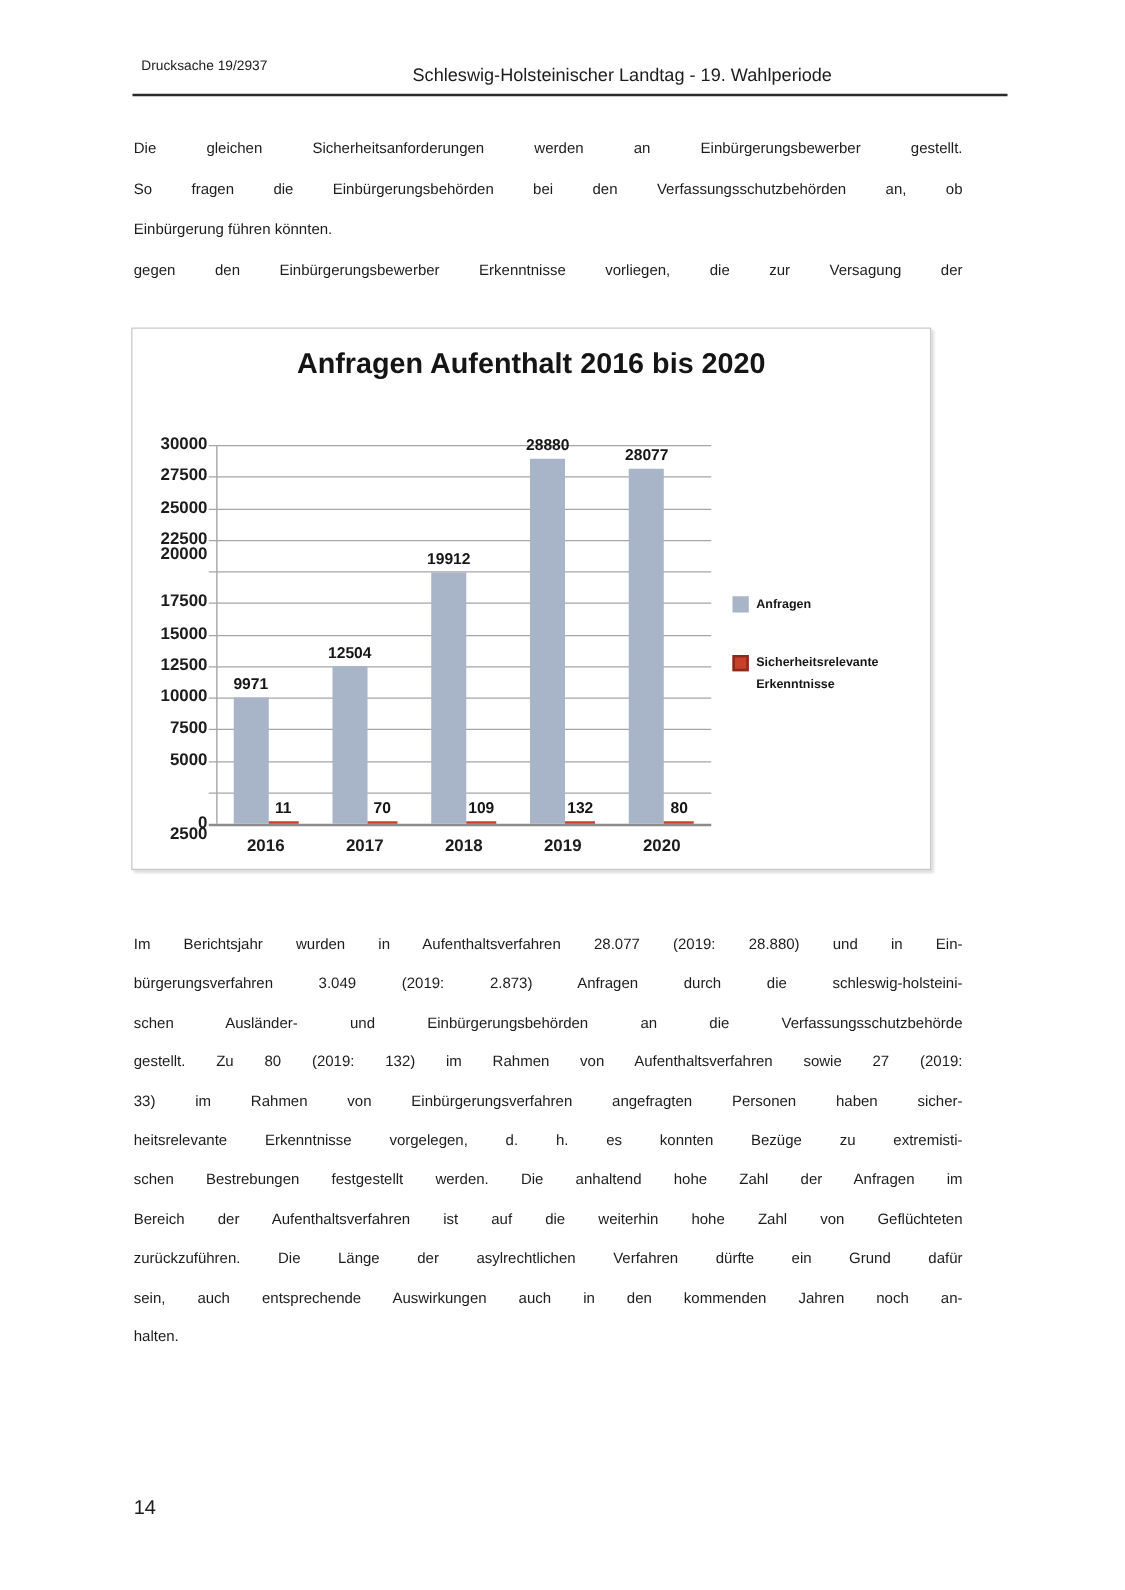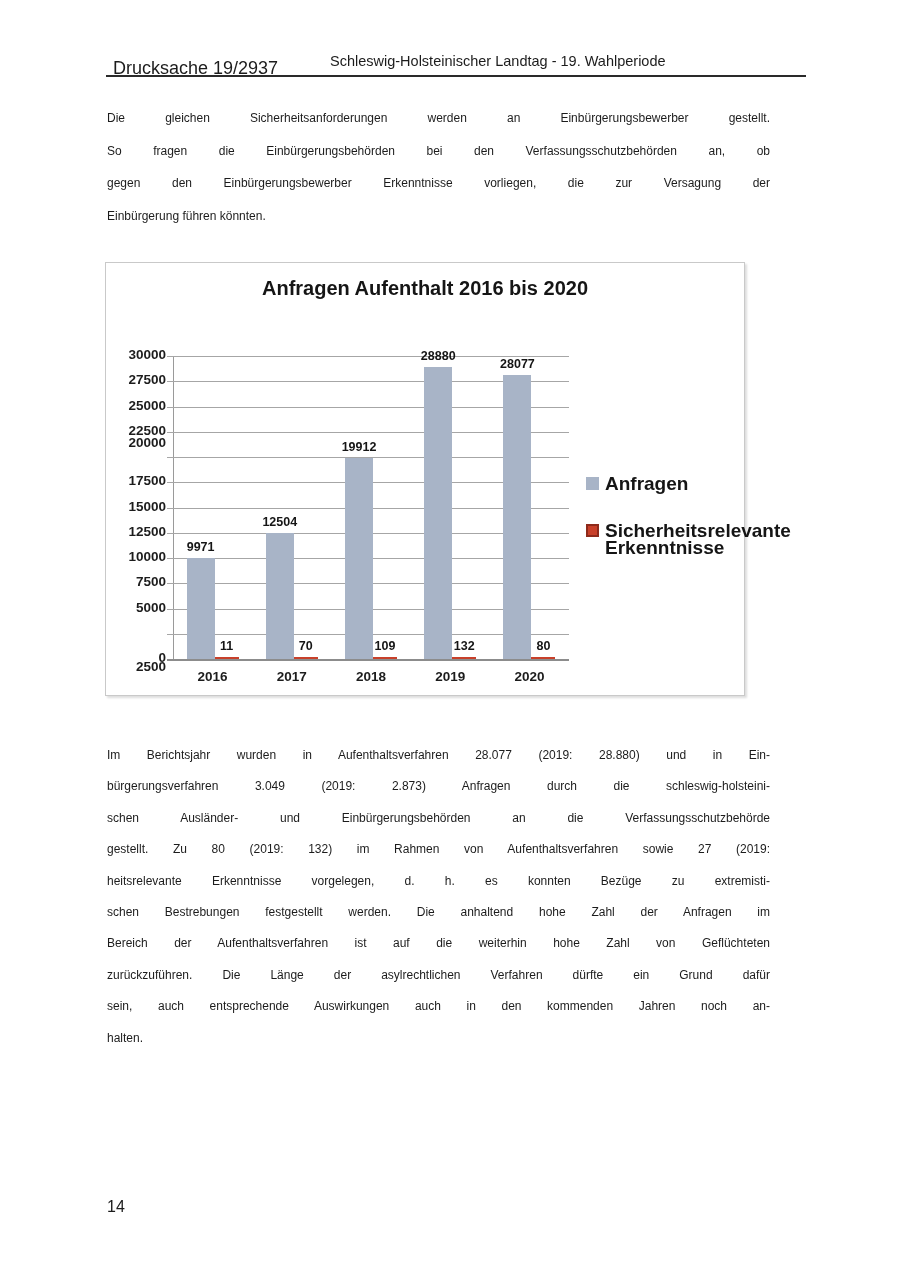--- a/index.html
+++ b/index.html
@@ -2,38 +2,38 @@
 <html><head>
 <meta charset="utf-8">
 <style>
   html,body { margin:0; padding:0; }
   body {
     width:900px; height:1272px; background:#ffffff; position:relative;
     font-family:"Liberation Sans", sans-serif; color:#1c1c1c;
     overflow:hidden;
   }
   
-  .hdr-left  { position:absolute; left:113px; top:58px; font-size:18px; }
+  .hdr-left  { position:absolute; left:113px; top:47px; font-size:11px; }
   .hdr-center{ position:absolute; left:330px; top:53px; font-size:14.5px; }
   .hdr-rule  { position:absolute; left:106px; top:75px; width:700px; height:2px; background:#2a2a2a; }
   
   .para { position:absolute; left:107px; width:663px; font-size:12px; }
   .para-1 { top:102px;  line-height:32.6px; }
   .para-2 { top:740px;  line-height:31.4px; }
   .pline { text-align:justify; text-align-last:justify; }
   .pline.last { text-align-last:left; }
   .page-num { position:absolute; left:107px; top:1198px; font-size:16px; }
   
   .chart-box {
     position:absolute; left:105px; top:262px; width:638px; height:432px;
     background:#fff; border:1px solid #c9c9c9; box-shadow:2px 2px 2px #dedede;
   }
   .chart-title {
     position:absolute; left:0; top:14px; width:100%;
-    text-align:center; font-size:20px; font-weight:bold; color:#151515;
+    text-align:center; font-size:23px; font-weight:bold; color:#151515;
   }
   .plot { position:absolute; left:67px; top:93px; width:396px; height:303px; }
   .gridline { position:absolute; left:-6px; width:calc(100% + 6px); height:1px; background:#a6a6a6; }
   .gridline.zero { height:2px; background:#8c8c8c; }
   .y-axis { position:absolute; left:0; top:0; bottom:0; width:1px; background:#9a9a9a; }
   .ytick {
     position:absolute; left:4px; width:56px; text-align:right;
     font-size:13.5px; font-weight:bold; color:#1c1c1c;
   }
   .bars { position:absolute; left:0; top:0; width:100%; height:100%; display:flex; }
@@ -46,34 +46,34 @@
   }
   .vlabel.a { left:calc(50% - 47px); }
   .vlabel.b { left:calc(50% - 21px); }
   .xlabel {
     position:absolute; top:313px; left:0; width:100%; text-align:center;
     font-size:13.5px; font-weight:bold; color:#1c1c1c;
   }
   .legend { position:absolute; left:480px; top:212px; display:flex; flex-direction:column; gap:30px; }
   .legend-entry { display:flex; gap:6px; width:158px; }
   .swatch { flex:0 0 13px; width:13px; height:13px; margin-top:2px; }
-  .legend-label { font-size:19px; font-weight:bold; line-height:17px; color:#151515; }
+  .legend-label { font-size:10px; font-weight:bold; line-height:17px; color:#151515; }
 </style>
 </head>
 <body>
 
 <div class="hdr-left">Drucksache 19/2937</div>
 <div class="hdr-center">Schleswig-Holsteinischer Landtag - 19. Wahlperiode</div>
 <div class="hdr-rule"></div>
 
 <div class="para para-1">
     <div class="pline">Die gleichen Sicherheitsanforderungen werden an Einbürgerungsbewerber gestellt.</div>
     <div class="pline">So fragen die Einbürgerungsbehörden bei den Verfassungsschutzbehörden an, ob</div>
+    <div class="pline last">Einbürgerung führen könnten.</div>
     <div class="pline">gegen den Einbürgerungsbewerber Erkenntnisse vorliegen, die zur Versagung der</div>
-    <div class="pline last">Einbürgerung führen könnten.</div>
   </div>
 
 <div class="chart-box">
   <div class="chart-title">Anfragen Aufenthalt 2016 bis 2020</div>
   <div class="plot">
     <div class="y-axis"></div>
     <div class="gridline" style="top: 0px;"></div>
       <div class="gridline" style="top: 25.25px;"></div>
       <div class="gridline" style="top: 50.5px;"></div>
       <div class="gridline" style="top: 75.75px;"></div>
@@ -147,20 +147,21 @@
     <div class="ytick" style="top: 336.5px;">5000</div>
     <div class="ytick" style="top: 372px; margin-top: 24px;">2500</div>
     <div class="ytick" style="top: 387px;">0</div>
   </div>
 
 <div class="para para-2">
     <div class="pline">Im Berichtsjahr wurden in Aufenthaltsverfahren 28.077 (2019: 28.880) und in Ein-</div>
     <div class="pline">bürgerungsverfahren 3.049 (2019: 2.873) Anfragen durch die schleswig-holsteini-</div>
     <div class="pline">schen Ausländer- und Einbürgerungsbehörden an die Verfassungsschutzbehörde</div>
     <div class="pline">gestellt. Zu 80 (2019: 132) im Rahmen von Aufenthaltsverfahren sowie 27 (2019:</div>
+    <div class="pline">33) im Rahmen von Einbürgerungsverfahren angefragten Personen haben sicher-</div>
     <div class="pline">heitsrelevante Erkenntnisse vorgelegen, d. h. es konnten Bezüge zu extremisti-</div>
     <div class="pline">schen Bestrebungen festgestellt werden. Die anhaltend hohe Zahl der Anfragen im</div>
     <div class="pline">Bereich der Aufenthaltsverfahren ist auf die weiterhin hohe Zahl von Geflüchteten</div>
     <div class="pline">zurückzuführen. Die Länge der asylrechtlichen Verfahren dürfte ein Grund dafür</div>
     <div class="pline">sein, auch entsprechende Auswirkungen auch in den kommenden Jahren noch an-</div>
     <div class="pline last">halten.</div>
   </div>
 
 <div class="page-num">14</div>
 

